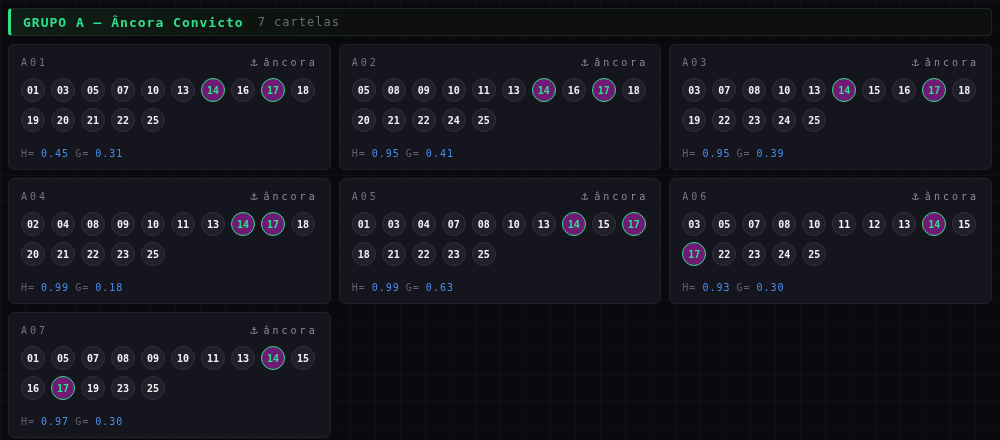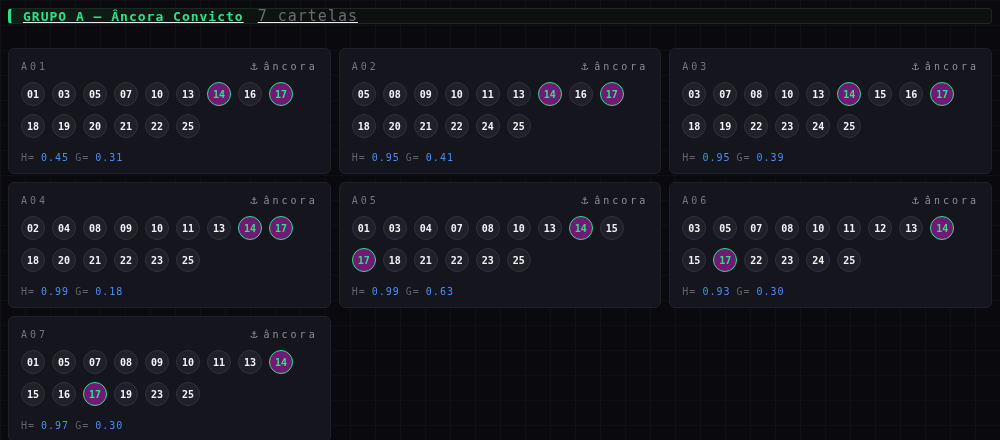--- a/index.html
+++ b/index.html
@@ -8,41 +8,40 @@
     font-family: "DejaVu Sans Mono", monospace;
     background-color: #0a0a0e;
     background-image:
       linear-gradient(rgba(255,255,255,0.025) 1px, transparent 1px),
       linear-gradient(90deg, rgba(255,255,255,0.025) 1px, transparent 1px);
     background-size: 25px 25px;
     padding: 8px;
     color: #e8e8ee;
   }
   .group-header {
-    height: 16px;
+    height: 28px;
     display: flex;
     align-items: center;
     gap: 14px;
     padding: 0 12px;
-    margin-bottom: 24px;
+    margin-bottom: 8px;
     background: linear-gradient(90deg, rgba(46,224,138,0.07), rgba(46,224,138,0) 35%), #0d100e;
     border: 1px solid #1b2a21;
     border-left: 3px solid #2ee08a;
     border-radius: 4px;
-    text-decoration: underline;
   }
   .group-title {
     color: #2ee08a;
     font-size: 13px;
     font-weight: bold;
     letter-spacing: 1px;
   }
   .group-subtitle {
     color: #6b6b76;
-    font-size: 15px;
+    font-size: 12px;
     letter-spacing: 1px;
   }
   .cards-grid {
     display: grid;
     grid-template-columns: repeat(3, 1fr);
     gap: 8px;
   }
   .card {
     background: #15151d;
     border: 1px solid #20202a;
@@ -71,20 +70,21 @@
     color: #8d8d97;
   }
   .anchor-glyph { font-size: 12px; color: #9a9aa4; }
   .anchor-text { font-size: 10px; letter-spacing: 3px; }
   .chips {
     display: flex;
     flex-wrap: wrap;
     column-gap: 7px;
     row-gap: 8px;
     margin-bottom: 9px;
+    gap: 6px;
   }
   .chip {
     width: 24px;
     height: 24px;
     border-radius: 50%;
     background: #20202a;
     border: 1px solid #32323e;
     color: #f2f2f6;
     font-size: 10px;
     font-weight: bold;

